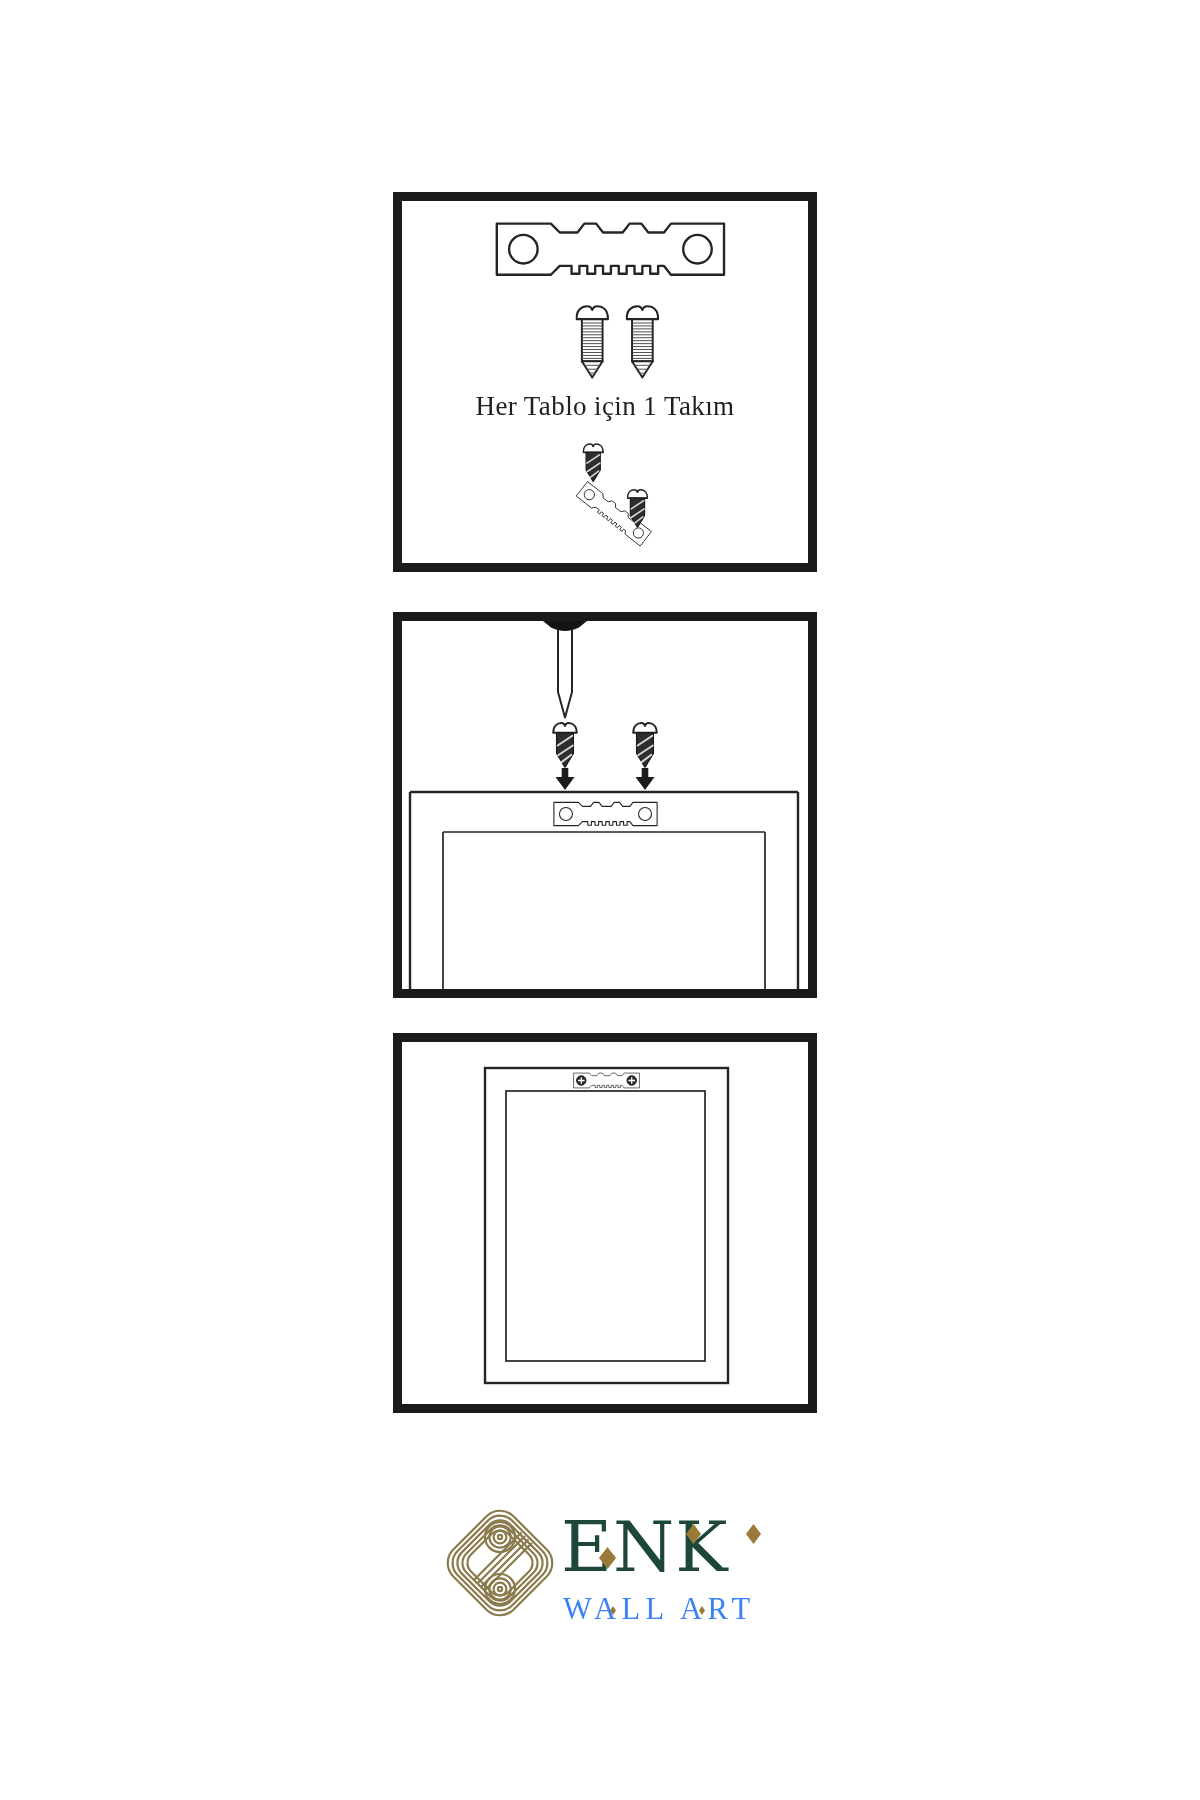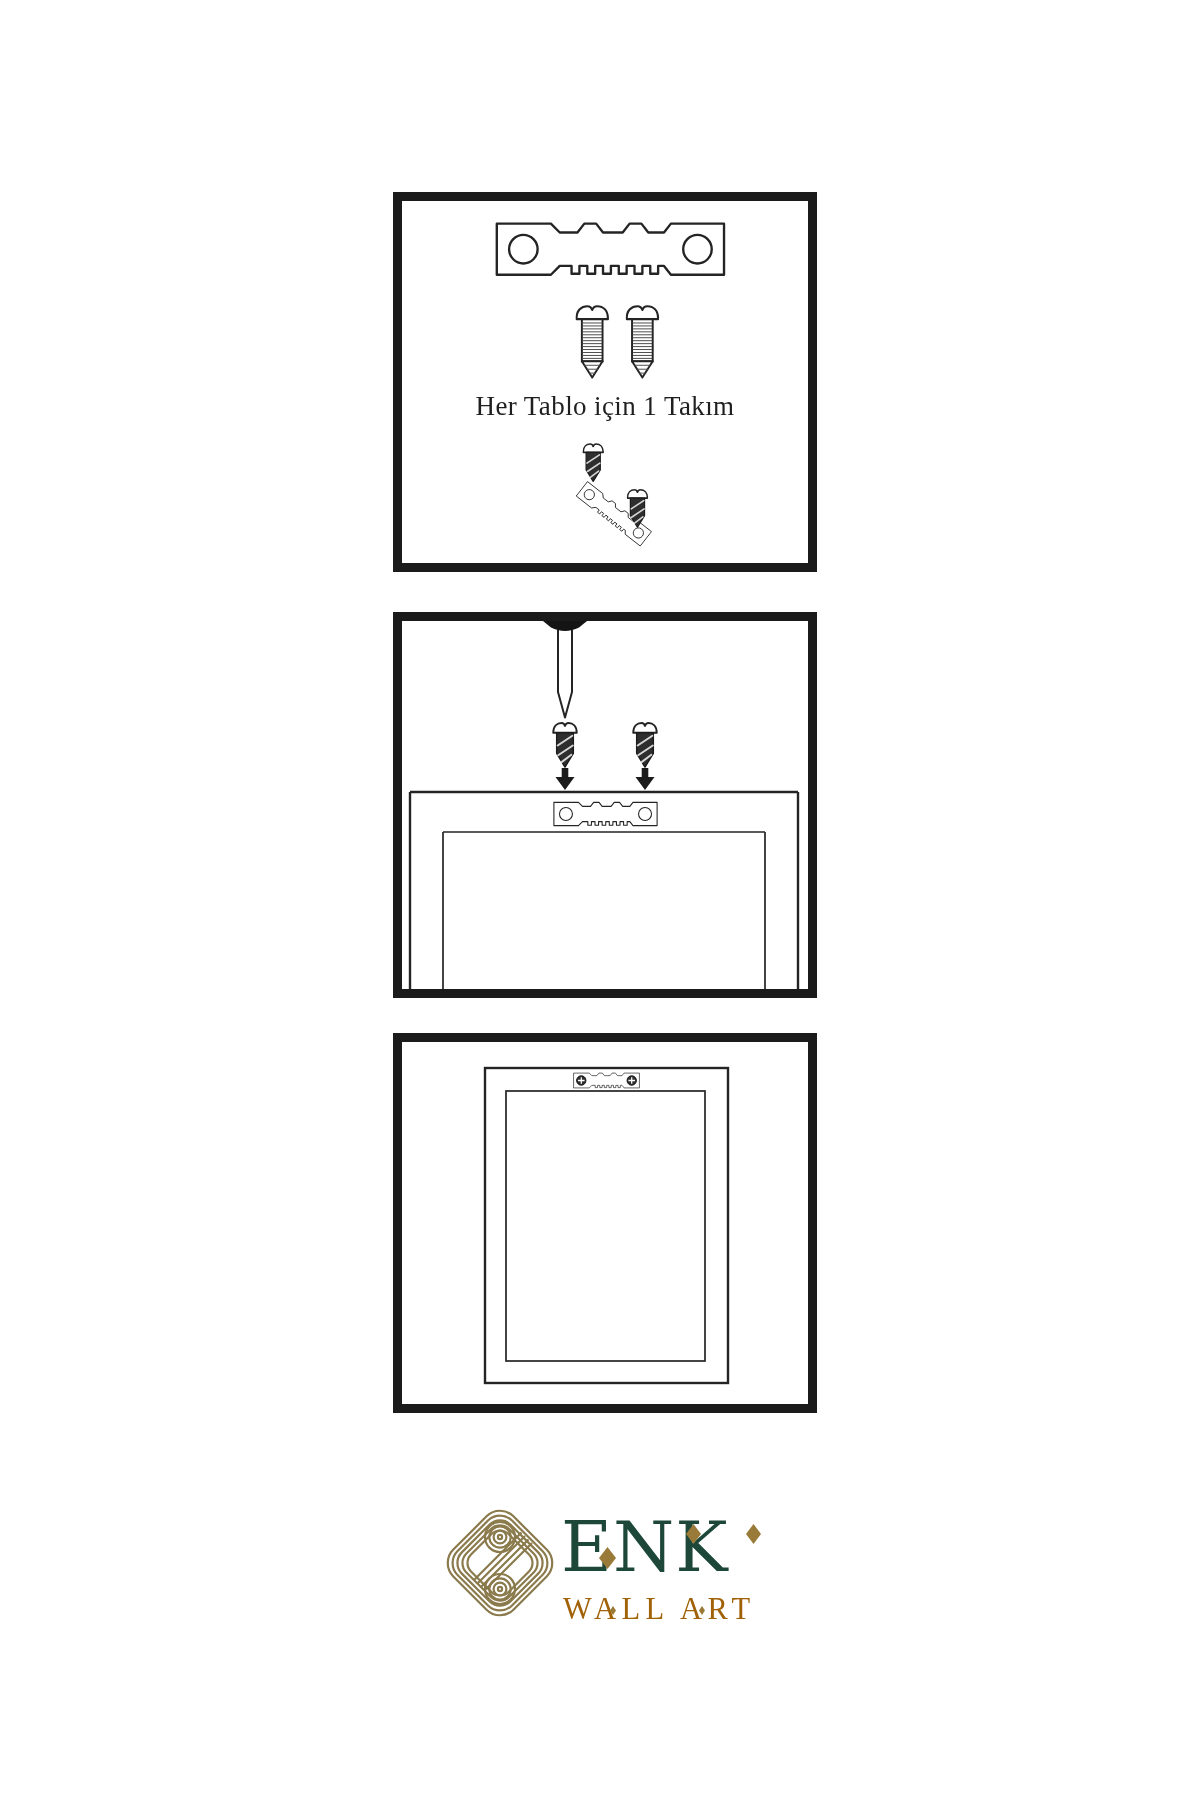--- a/index.html
+++ b/index.html
@@ -11,21 +11,21 @@
   #panel1{top:192px;height:380px;}
   #panel2{top:612px;height:386px;}
   #panel3{top:1033px;height:380px;}
   .scene{position:absolute;left:0;top:0;width:100%;height:100%;display:block;}
   .caption{position:absolute;left:0;right:0;top:190px;text-align:center;
            font-size:27px;letter-spacing:.4px;color:#1f1f1f;white-space:nowrap;}
   
   .brand-name{position:absolute;left:561px;top:1512px;font-family:"DejaVu Serif",serif;
               font-size:70px;line-height:1;letter-spacing:1px;color:#1c4739;}
   .brand-sub{position:absolute;left:563px;top:1592px;font-size:30.5px;letter-spacing:5.5px;
-             color:#a16207;font-family:"Liberation Serif",serif;white-space:nowrap;}
+             color:#3b82f6;font-family:"Liberation Serif",serif;white-space:nowrap;}
   .diamond{position:absolute;background:#9a7a38;
            clip-path:polygon(50% 0,100% 50%,50% 100%,0 50%);}
   #dia-1{left:599px;top:1547px;width:17px;height:22px;}
   #dia-2{left:686px;top:1524px;width:15px;height:20px;}
   #dia-3{left:746px;top:1524px;width:15px;height:20px;}
   #dot-1{left:610px;top:1606px;width:6px;height:9px;}
   #dot-2{left:699px;top:1606px;width:6px;height:9px;}
   #knot{position:absolute;left:438px;top:1496px;width:124px;height:134px;}
 </style>
 </head>

